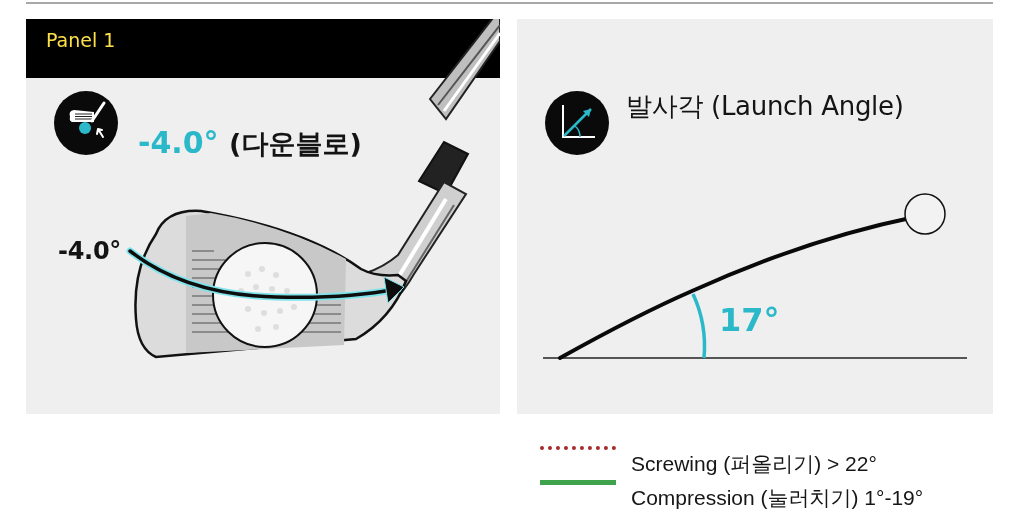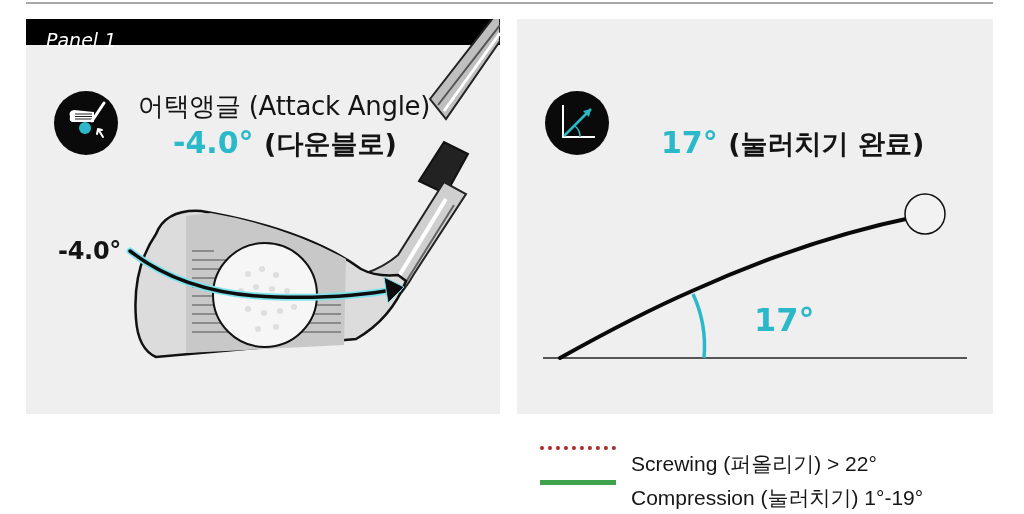--- a/index.html
+++ b/index.html
@@ -2,25 +2,25 @@
 <html><head>
 <meta charset="utf-8">
 <style>
   html, body { margin:0; padding:0; }
   body { width:1024px; height:514px; background:#ffffff; position:relative; overflow:hidden;
          font-family: "DejaVu Sans", "Liberation Sans", sans-serif; color:#111; }
   .topline { position:absolute; left:26px; top:2px; width:967px; height:2px; background:#a8a8a8; }
   .panel { position:absolute; top:19px; height:395px; background:#efefef; overflow:hidden; }
   #panel1 { left:26px; width:474px; }
   #panel2 { left:517px; width:476px; }
-  .panel-header { position:absolute; left:0; top:0; right:0; height:26px; background:#000; color:#ffffff;
-                  font-size:19px; line-height:42px; padding-left:20px;font-style:italic; }
+  .panel-header { position:absolute; left:0; top:0; right:0; height:59px; background:#000; color:#fde047;
+                  font-size:19px; line-height:42px; padding-left:20px; }
   .icon-badge { position:absolute; width:64px; height:64px; border-radius:50%; background:#0a0a0a; }
   .title-line { position:absolute; font-size:26px; font-weight:500; color:#141414; white-space:nowrap; letter-spacing:-0.3px; }
-  .value-line { position:absolute; font-size:30px; font-weight:bold; white-space:nowrap;margin-left:35px; }
+  .value-line { position:absolute; font-size:30px; font-weight:bold; white-space:nowrap; }
   .value-line .num { color:#2bb9c9; }
   .value-line .note { color:#141414; font-weight:bold; font-size:27px; }
   .draw { position:absolute; left:0; top:0; }
   .legend { position:absolute; left:540px; top:432px; }
   .legend-row { position:relative; height:34px; }
   .legend-swatch { position:absolute; left:0; top:14px; width:76px; height:5px; }
   .legend-label { position:absolute; left:91px; top:18px; font-size:21px; color:#161616; white-space:nowrap;
                   font-family: "Liberation Sans", "DejaVu Sans", sans-serif; }
 </style>
 </head>
@@ -37,21 +37,20 @@
       <g stroke="#222" stroke-width="1">
         <line x1="21" y1="23" x2="38" y2="23"></line>
           <line x1="21" y1="25.5" x2="38" y2="25.5"></line>
           <line x1="21" y1="28" x2="38" y2="28"></line>
       </g>
       <path d="M38 30 L50 12" stroke="#fff" stroke-width="3" fill="none" stroke-linecap="round"></path>
       <circle cx="31" cy="37" r="6" fill="#2bb9c9"></circle>
       <path d="M44 38 L49 46 M44 38 L43 43 M44 38 L48 39" stroke="#fff" stroke-width="2" fill="none" stroke-linecap="round"></path>
     </svg>
   </div>
-  <div class="title-line" style="left:112px; top:70px;">어택앵글 (Attack Angle)</div>
   <div class="value-line" style="left:112px; top:106px;">
     <span class="num">-4.0°</span>
     <span class="note">(다운블로)</span>
   </div>
 
   <svg class="draw" width="474" height="395" viewBox="0 0 474 395">
 
     <path d="M404 80 L474 -10 L474 22 L420 100 Z" fill="#bfbfbf" stroke="#222" stroke-width="2"></path>
     <path d="M412 86 L474 6" stroke="#555" stroke-width="2"></path>
     <path d="M418 92 L474 14" stroke="#fff" stroke-width="3"></path>
@@ -104,24 +103,21 @@
 <div class="panel" id="panel2">
 
   <div class="icon-badge" style="left:28px; top:72px;">
     <svg width="64" height="64" viewBox="0 0 64 64">
       <path d="M18 14 L18 46 L50 46" stroke="#fff" stroke-width="2" fill="none"></path>
       <path d="M19 45 L46 18" stroke="#2bb9c9" stroke-width="2.5" fill="none"></path>
       <path d="M46 18 L38 20 L44 26 Z" fill="#2bb9c9"></path>
       <path d="M30 35 Q35 39 35 46" stroke="#2bb9c9" stroke-width="1.5" fill="none"></path>
     </svg>
   </div>
-  <div class="value-line" style="left:109px; top:106px;">
-    <span class="num">17°</span>
-    <span class="note">(눌러치기 완료)</span>
-  </div>
+  <div class="title-line" style="left:109px; top:70px;">발사각 (Launch Angle)</div>
 
   <svg class="draw" width="476" height="395" viewBox="0 0 476 395">
     <line x1="26" y1="339" x2="450" y2="339" stroke="#222" stroke-width="1.5"></line>
     <path d="M43 339 Q120 296 175 272 Q290 220 398 198" stroke="#0a0a0a" stroke-width="4" fill="none" stroke-linecap="round"></path>
     <circle cx="408" cy="195" r="20" fill="#f2f2f2" stroke="#111" stroke-width="1.5"></circle>
     <path d="M176 275 Q190 305 187 339" stroke="#2bb9c9" stroke-width="3.5" fill="none"></path>
   </svg>
   <div class="value-line" style="left:202px; top:282px; font-size:32px;">
     <span class="num">17°</span>
   </div>

